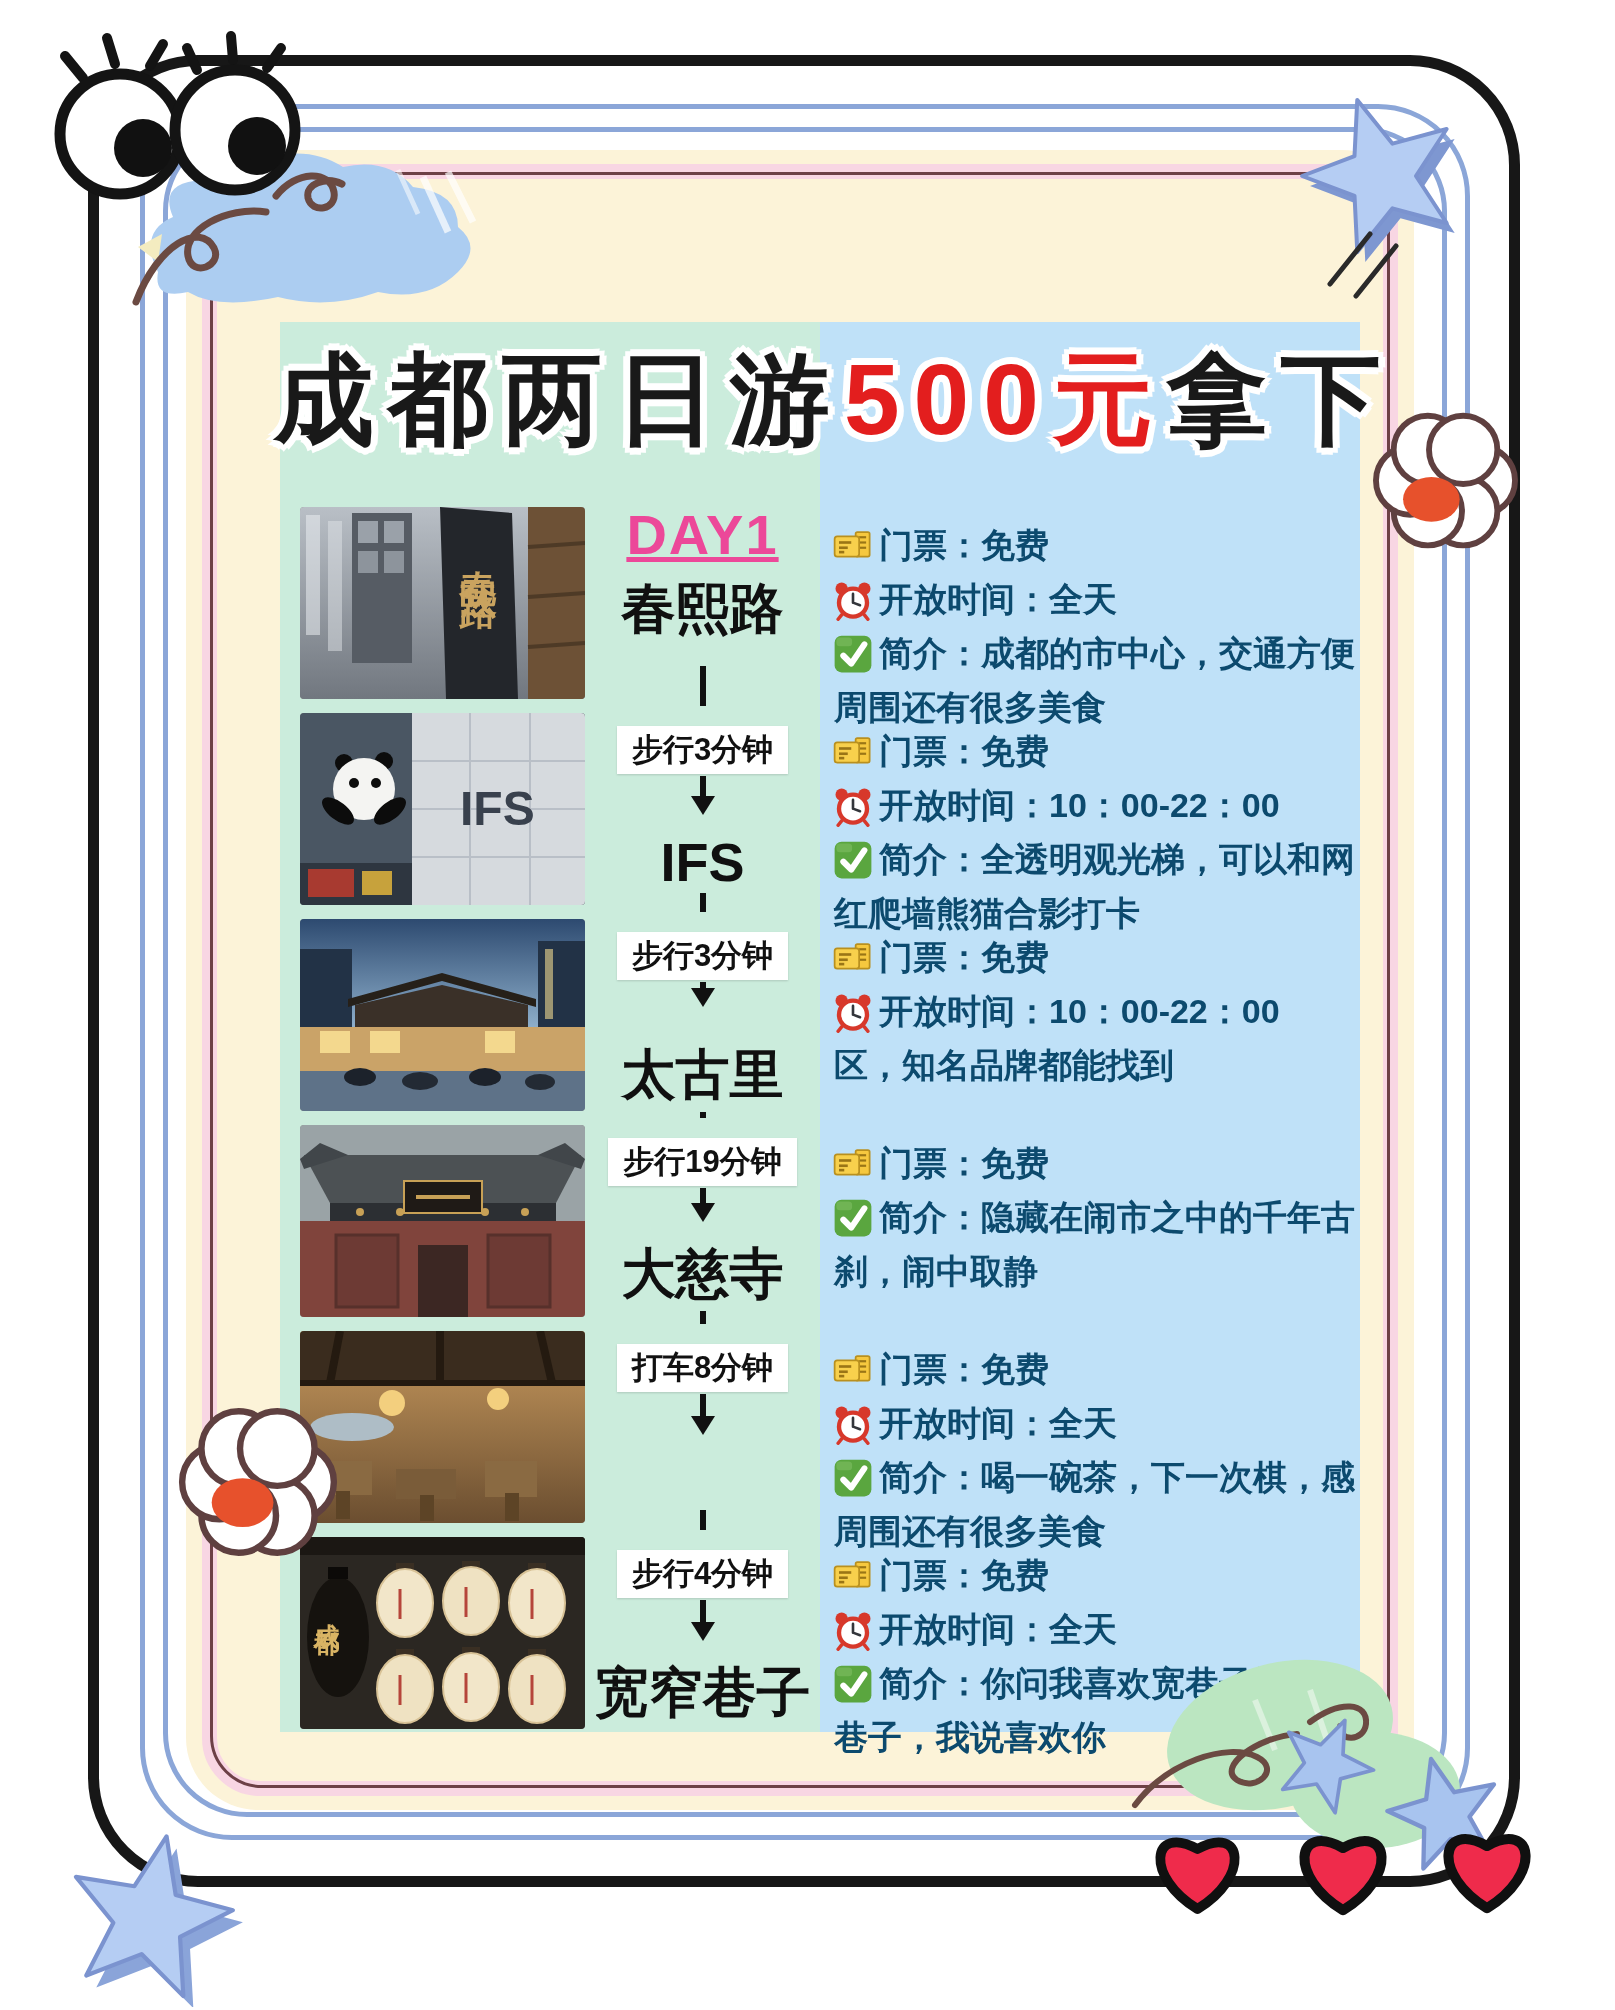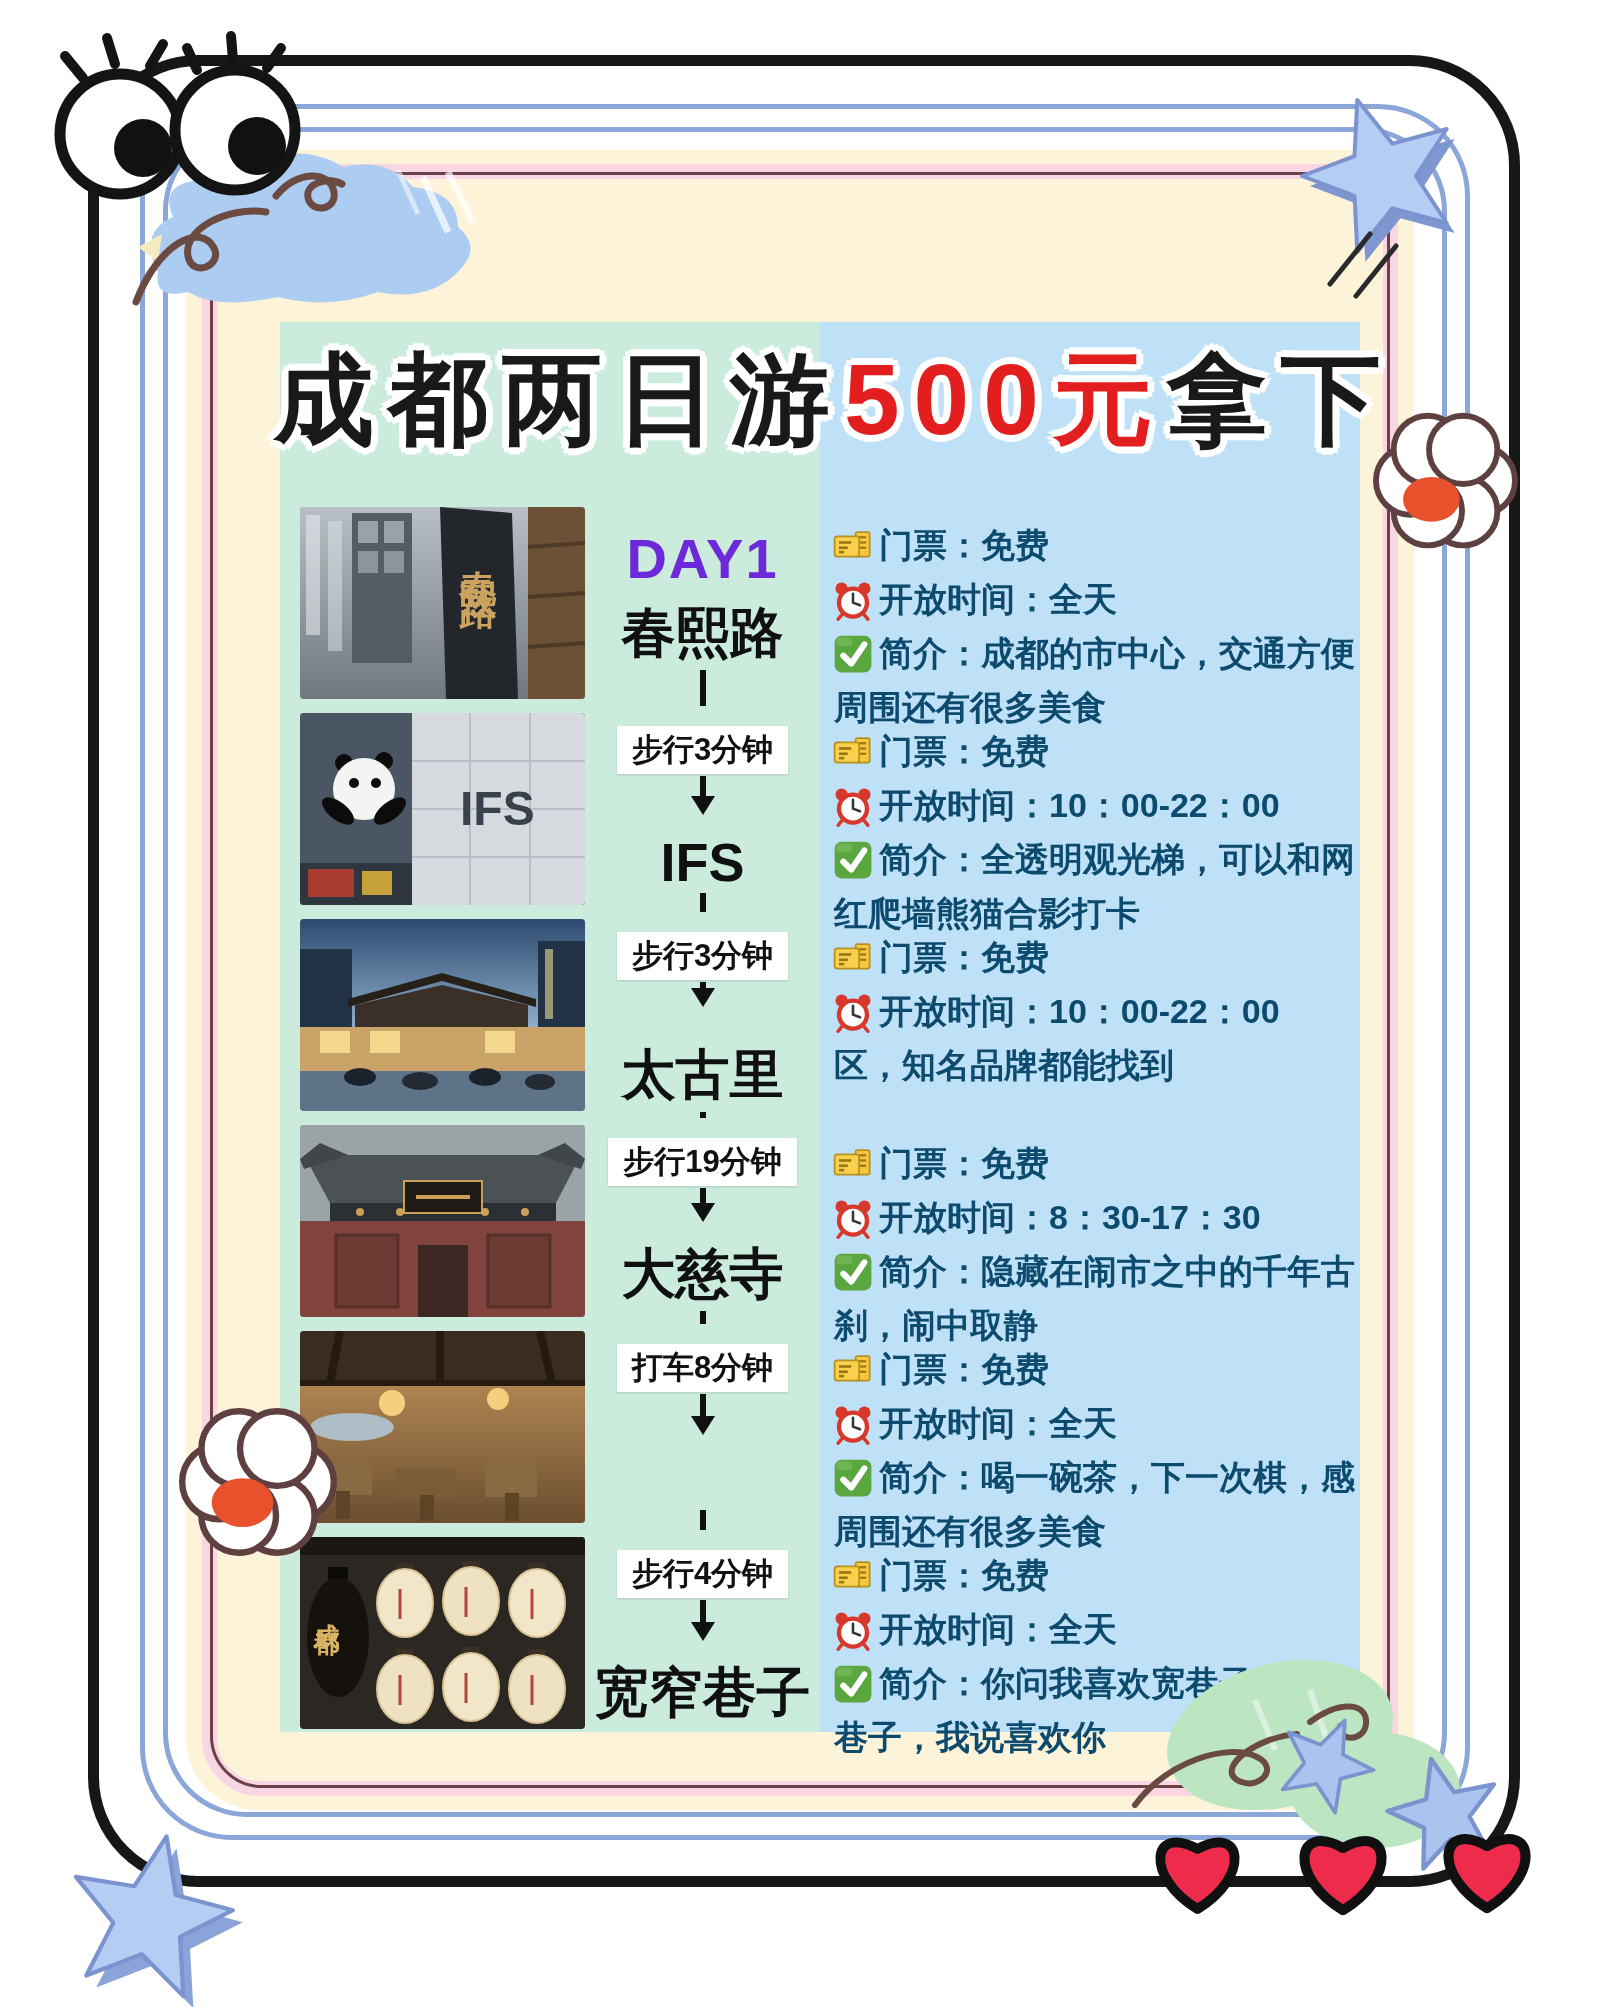--- a/index.html
+++ b/index.html
@@ -28,21 +28,21 @@
          text-shadow:-7px 0 #fff,7px 0 #fff,0 -7px #fff,0 7px #fff,
                      -5px -5px #fff,5px 5px #fff,-5px 5px #fff,5px -5px #fff;}
   .title .red{color:#e31e1e;}
   
   .rows{position:absolute;left:0;top:178px;width:1080px;z-index:4;}
   .row{display:flex;height:206px;}
   .cell-photo{flex:none;width:285px;height:192px;margin-left:20px;margin-top:7px;
               border-radius:4px;overflow:hidden;background:#888;}
   .cell-photo svg{display:block;}
   .cell-mid{flex:none;width:235px;display:flex;flex-direction:column;align-items:center;}
-  .day-label{font-size:56px;font-weight:900;color:#6d28d9;margin-top:26px;letter-spacing:2px;}
+  .day-label{font-size:56px;font-weight:900;color:#ec4899;margin-top:2px;letter-spacing:2px;text-decoration:underline;}
   .stop-name{font-size:54px;font-weight:900;color:#101010;margin-top:6px;white-space:nowrap;}
   .seg{width:6px;background:#111;margin-top:auto;}
   .seg.r1{height:40px;}
   .seg.rb{height:20px;}
   .transit{background:#ffffff;color:#111;font-size:31px;font-weight:800;
            padding:3px 15px;margin-top:20px;white-space:nowrap;box-shadow:0 1px 2px rgba(0,0,0,.15);}
   .arr-line{width:6px;height:22px;background:#111;margin-top:2px;}
   .arr-head{width:0;height:0;border-left:12px solid transparent;border-right:12px solid transparent;
             border-top:19px solid #111;}
   .cell-right{flex:1;padding:26px 6px 0 12px;}
@@ -310,26 +310,20 @@
         </div>
         <div class="cell-right">
           <div class="line">
             <svg class="ic">
                 <use href="#icon-ticket"></use>
               </svg>
             <span>门票：免费</span>
             </div>
           <div class="line">
             <svg class="ic">
-                <use href="#icon-alarm"></use>
-              </svg>
-            <span>开放时间：8：30-17：30</span>
-            </div>
-          <div class="line">
-            <svg class="ic">
                 <use href="#icon-check"></use>
               </svg>
             <span>简介：隐藏在闹市之中的千年古</span>
             </div>
           <div class="line cont">
             <span>刹，闹中取静</span>
             </div>
         </div>
       </div>
 

